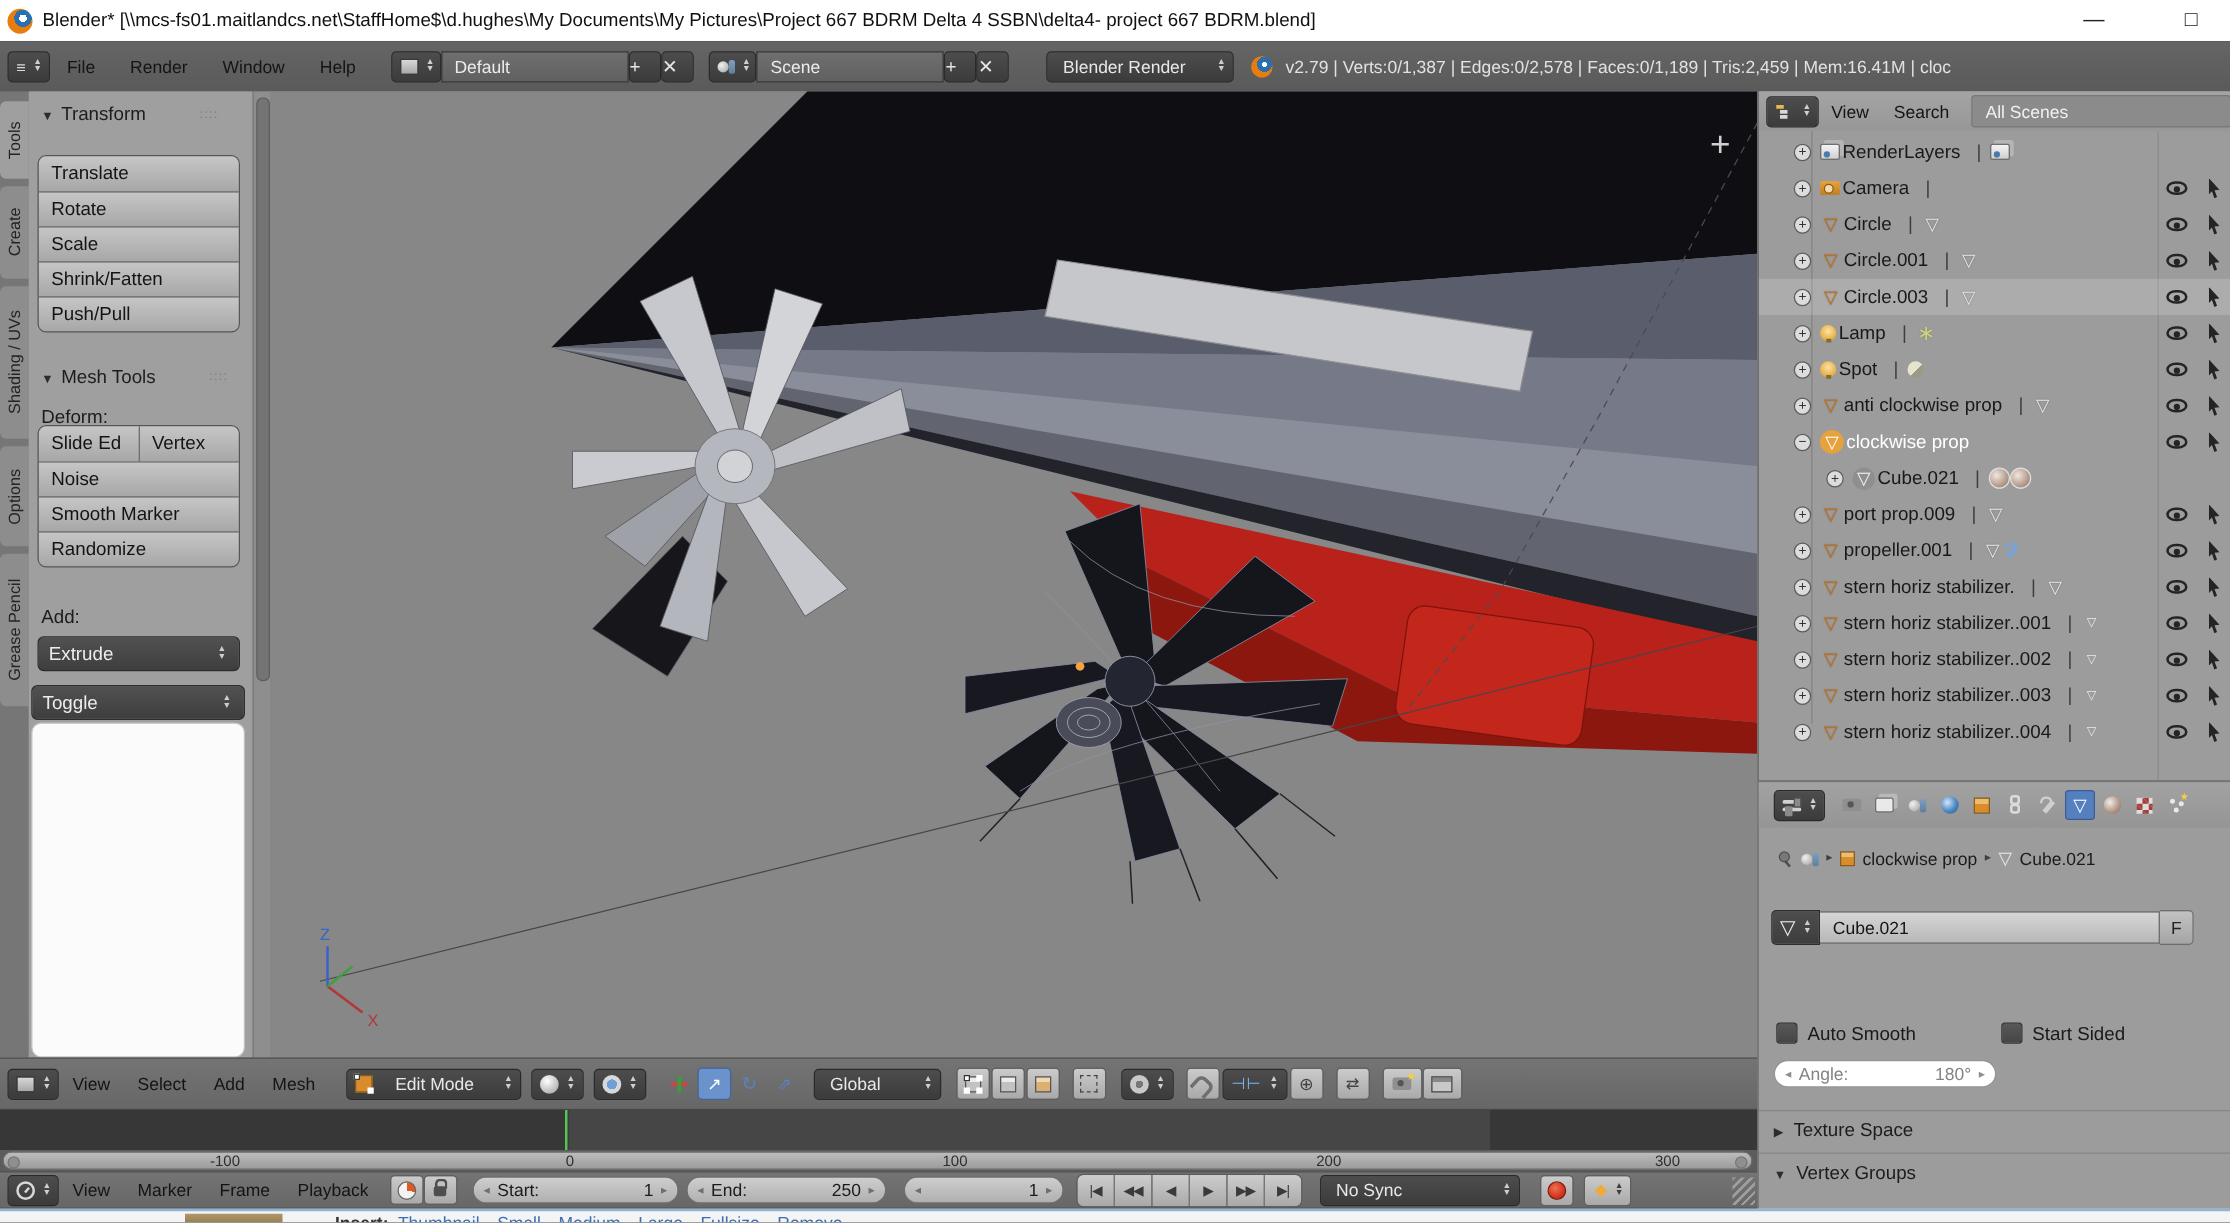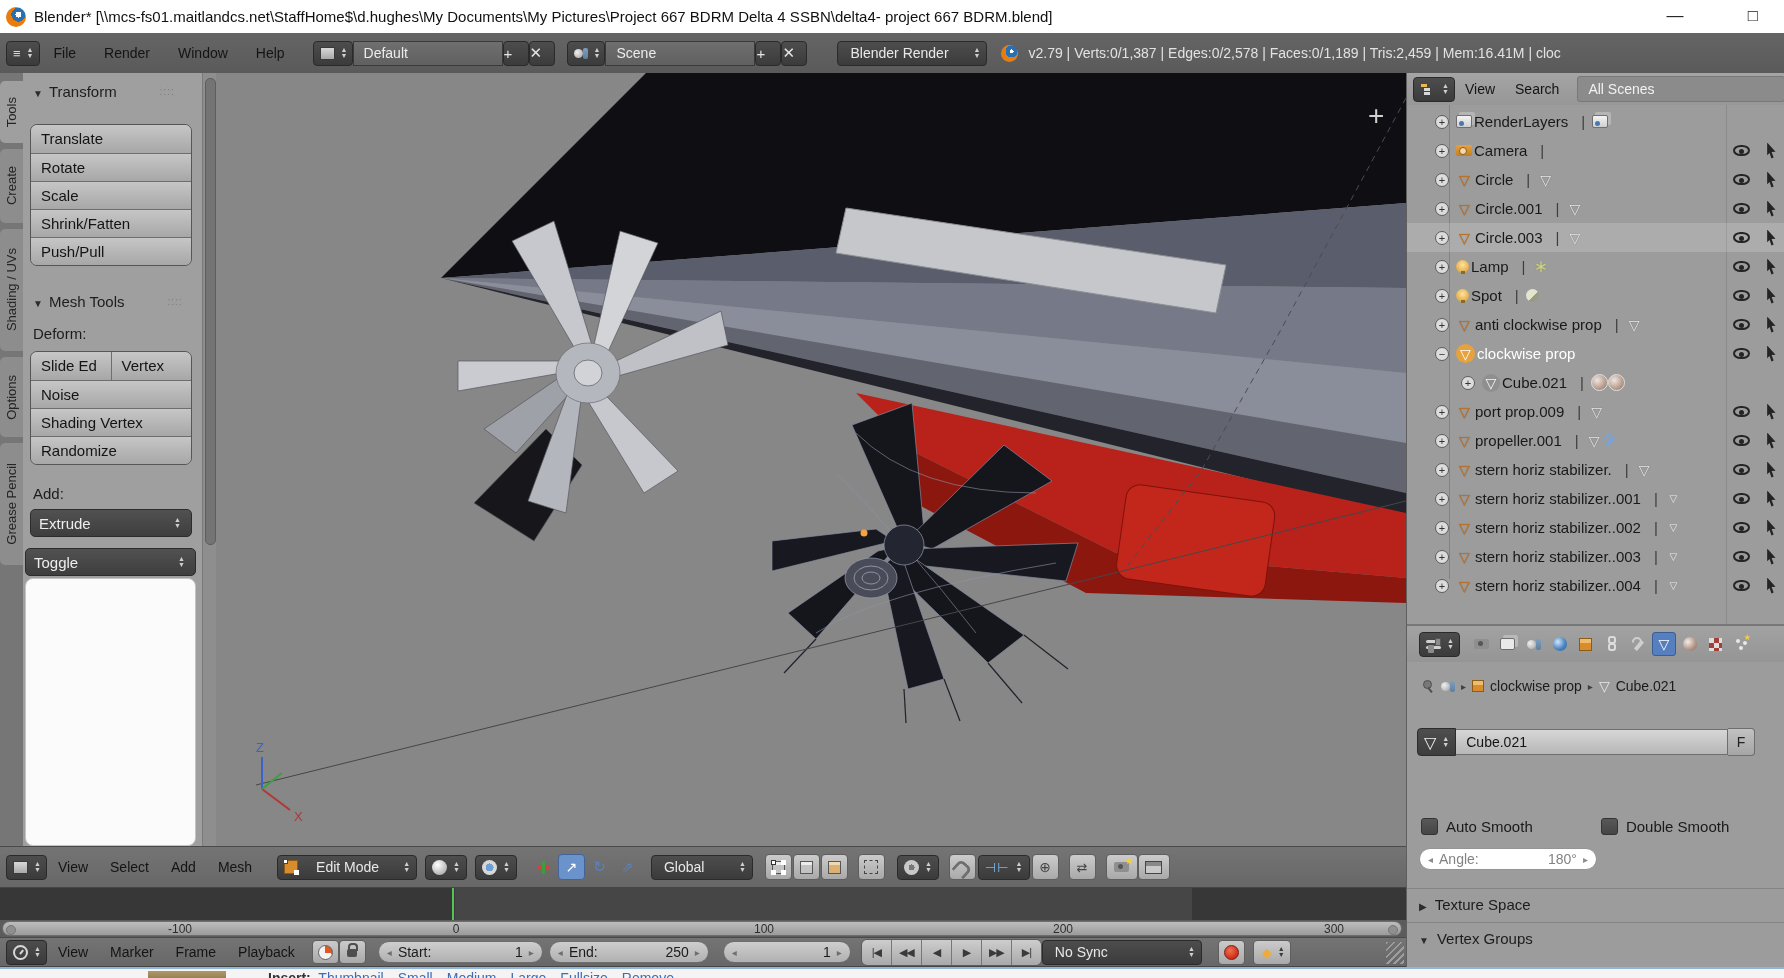--- a/index.html
+++ b/index.html
@@ -262,27 +262,27 @@
   <div class="phead" style="top:10px"><span class="tri">▼</span><span>Transform</span><span class="grip">::::</span></div>
   <div class="bgroup" style="top:51px">
     <div class="sb">Translate</div>
     <div class="sb">Rotate</div>
     <div class="sb">Scale</div>
     <div class="sb">Shrink/Fatten</div>
     <div class="sb">Push/Pull</div>
   </div>
   <div class="phead" style="top:220px"><span class="tri">▼</span><span>Mesh Tools</span><span class="grip">::::</span></div>
   <div class="slabel" style="top:252px">Deform:</div>
-  <div class="bgroup" style="top:278px">
+  <div class="bgroup" style="top:267px">
     <div class="split">
       <div class="sb">Slide Ed</div>
       <div class="sb">Vertex</div>
     </div>
     <div class="sb">Noise</div>
-    <div class="sb">Shading Vertex</div>
+    <div class="sb">Smooth Marker</div>
     <div class="sb">Randomize</div>
   </div>
   <div class="slabel" style="top:412px">Add:</div>
   <div class="ddk" style="top:436px">
       <span>Extrude</span>
       <span class="updn">
         <i>▲</i>
         <i>▼</i>
       </span>
     </div>
@@ -524,21 +524,21 @@
       <span class="arr">▸</span>
     </span>
   <span class="pbgroup">
     <span class="pbtn">|◀</span>
     <span class="pbtn">◀◀</span>
     <span class="pbtn">◀</span>
     <span class="pbtn">▶</span>
     <span class="pbtn">▶▶</span>
     <span class="pbtn">▶|</span>
   </span>
-  <span class="dk" style="width:160px;padding:0 4px 0 12px;justify-content:space-between">
+  <span class="dk" style="margin-left:14px;width:160px;padding:0 4px 0 12px;justify-content:space-between">
       <span>No Sync</span>
       <span class="updn">
         <i>▲</i>
         <i>▼</i>
       </span>
     </span>
   <span class="cubebtn lt" style="margin-left:16px;height:25px">
       <span class="recdot"></span>
     </span>
   <span class="dk" style="margin-left:8px;padding:0 3px 0 8px;background:linear-gradient(#cbcbcb,#a9a9a9);border-color:#5f5f5f">
@@ -810,21 +810,21 @@
           <span class="updn">
             <i>▲</i>
             <i>▼</i>
           </span>
         </span>
       <span class="namefield">Cube.021</span>
       <span class="fbtn">F</span>
     </div>
     <div class="abs" style="left:14px;top:192px;font-size:15px">
       <span class="chk"></span><span>Auto Smooth</span>
-      <span style="margin-left:64px"><span class="chk"></span><span>Double Smooth</span></span>
+      <span style="margin-left:64px"><span class="chk"></span><span>Start Sided</span></span>
     </div>
     <span class="pill dis abs" style="left:12px;top:222px;width:178px">
         <span class="arr">◂</span>
         <span class="plab">Angle:</span>
         <span class="pval">180°</span>
         <span class="arr">▸</span>
       </span>
     <div class="psec" style="top:262px"><span class="tri" style="font-size:10px;margin-right:8px;color:#2c2c2c">▶</span><span>Texture Space</span></div>
     <div class="psec" style="top:296px"><span class="tri" style="font-size:10px;margin-right:8px;color:#2c2c2c">▼</span><span>Vertex Groups</span></div>
   </div>

